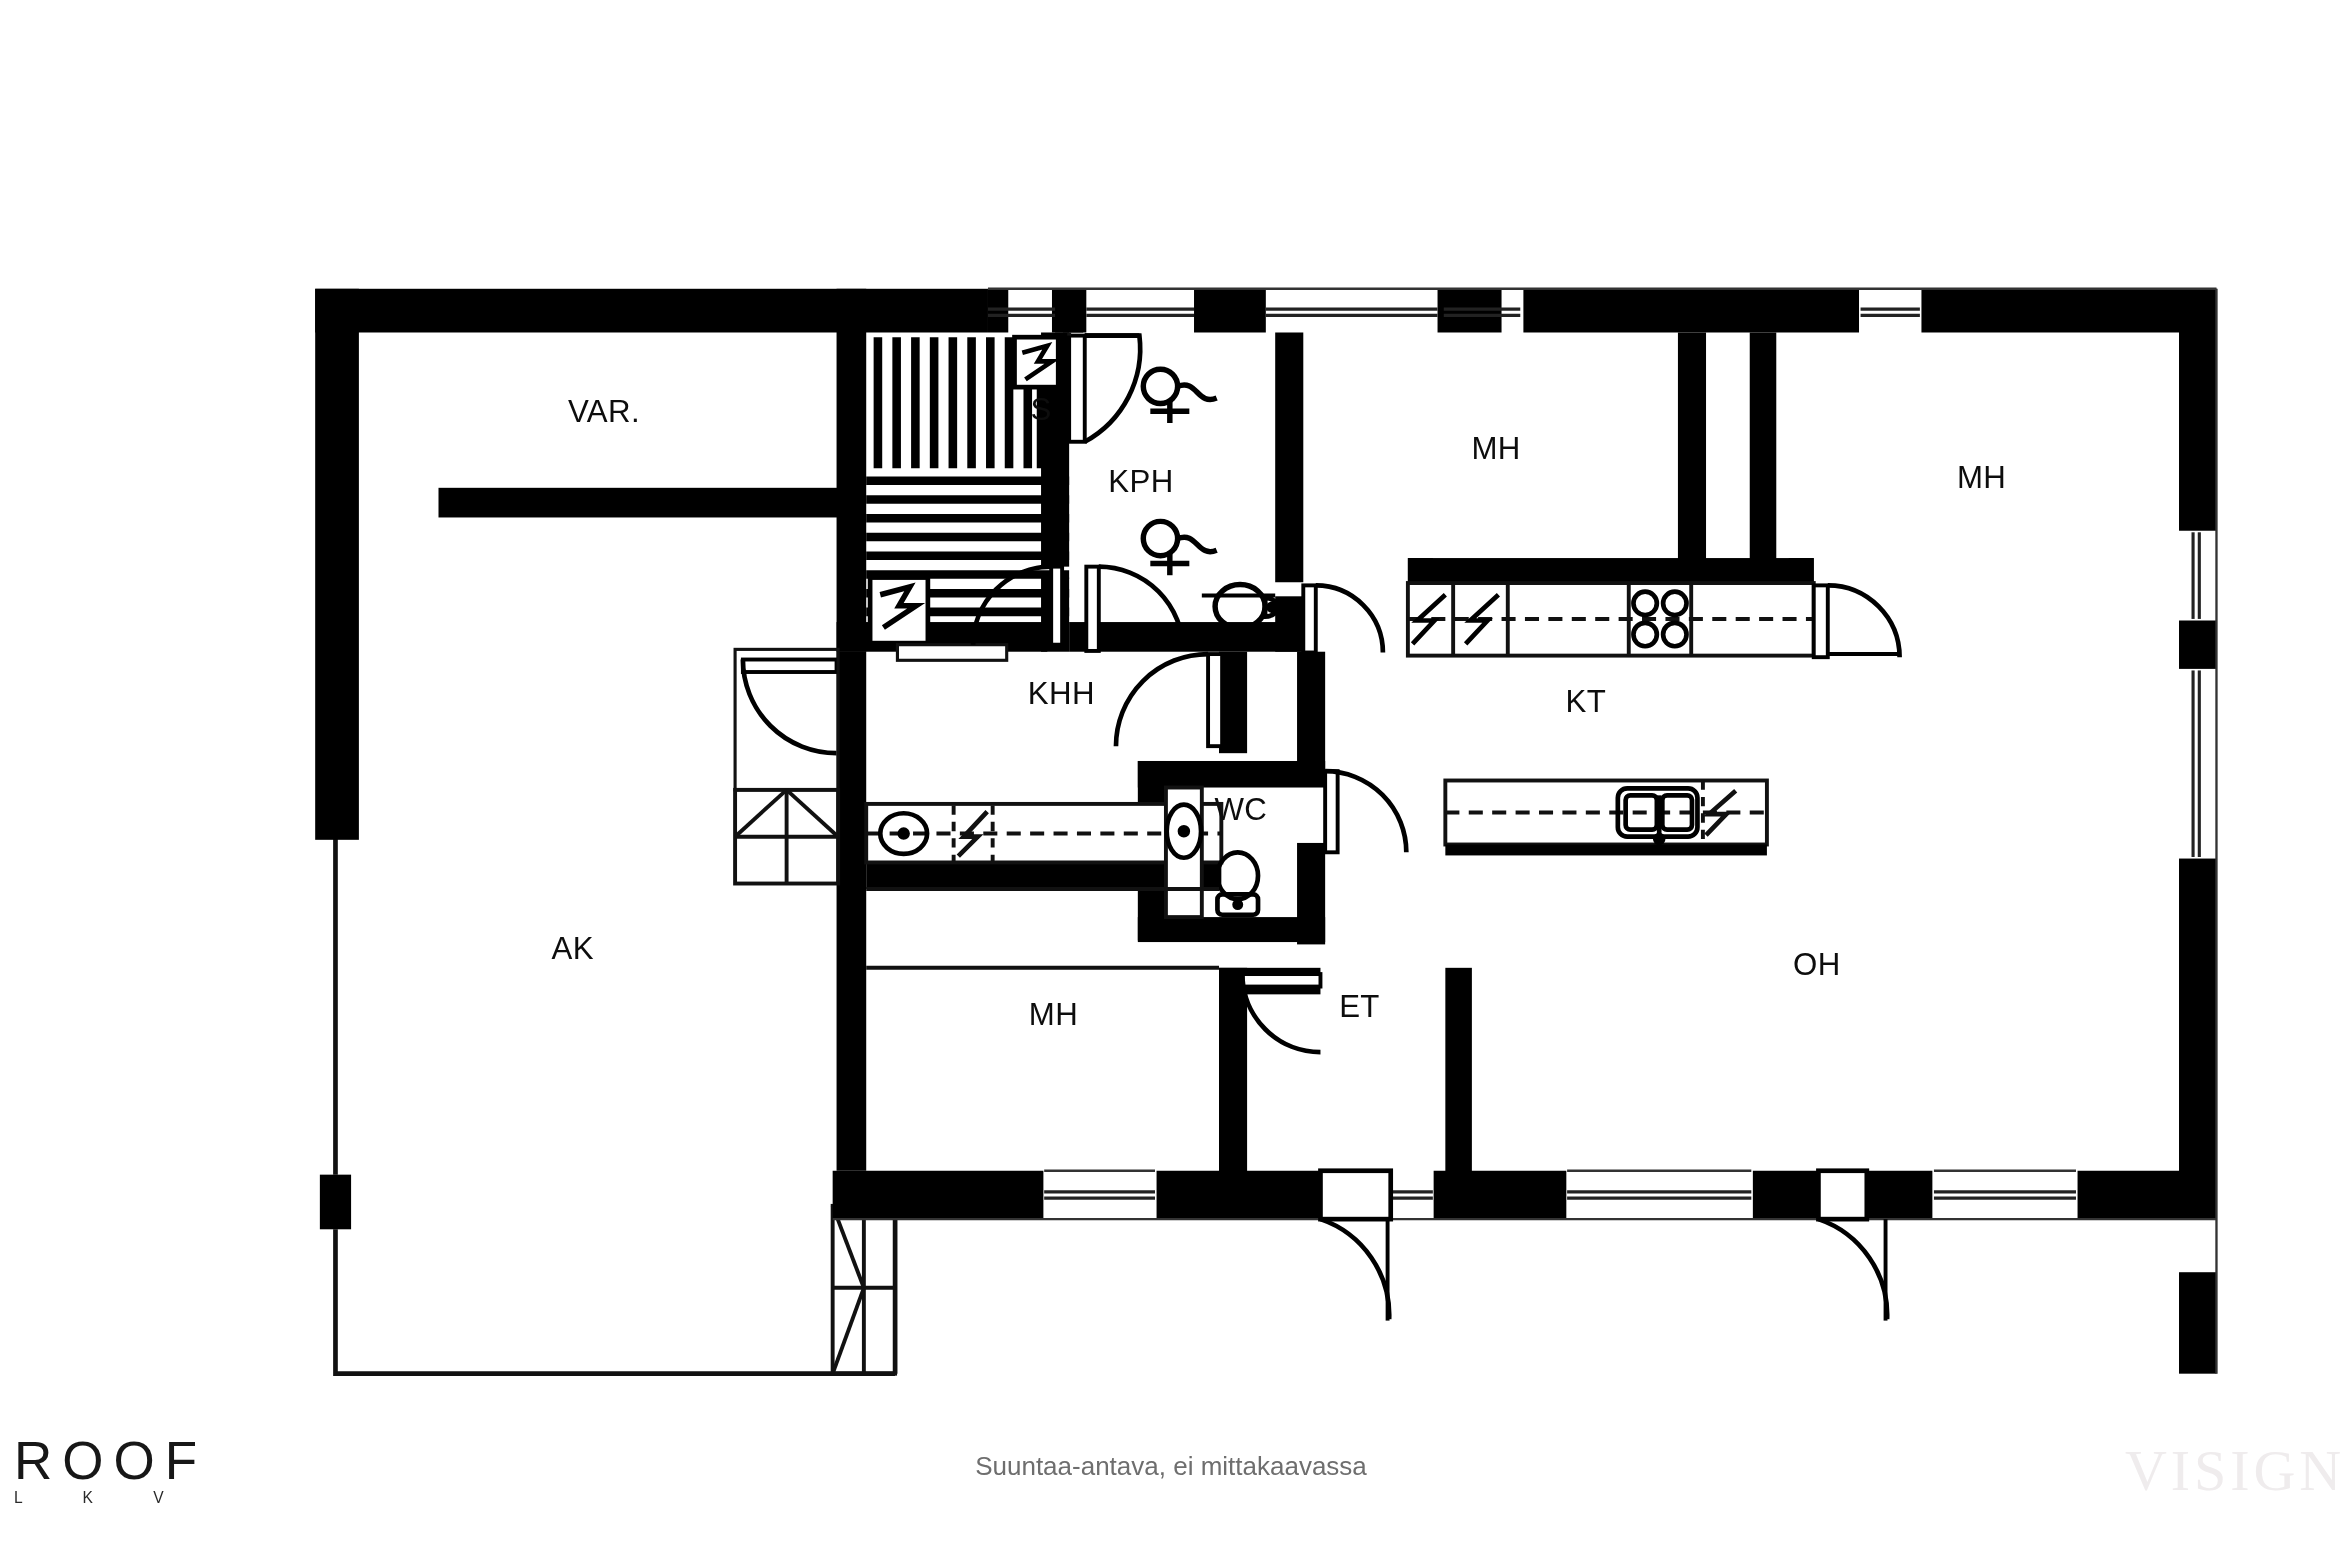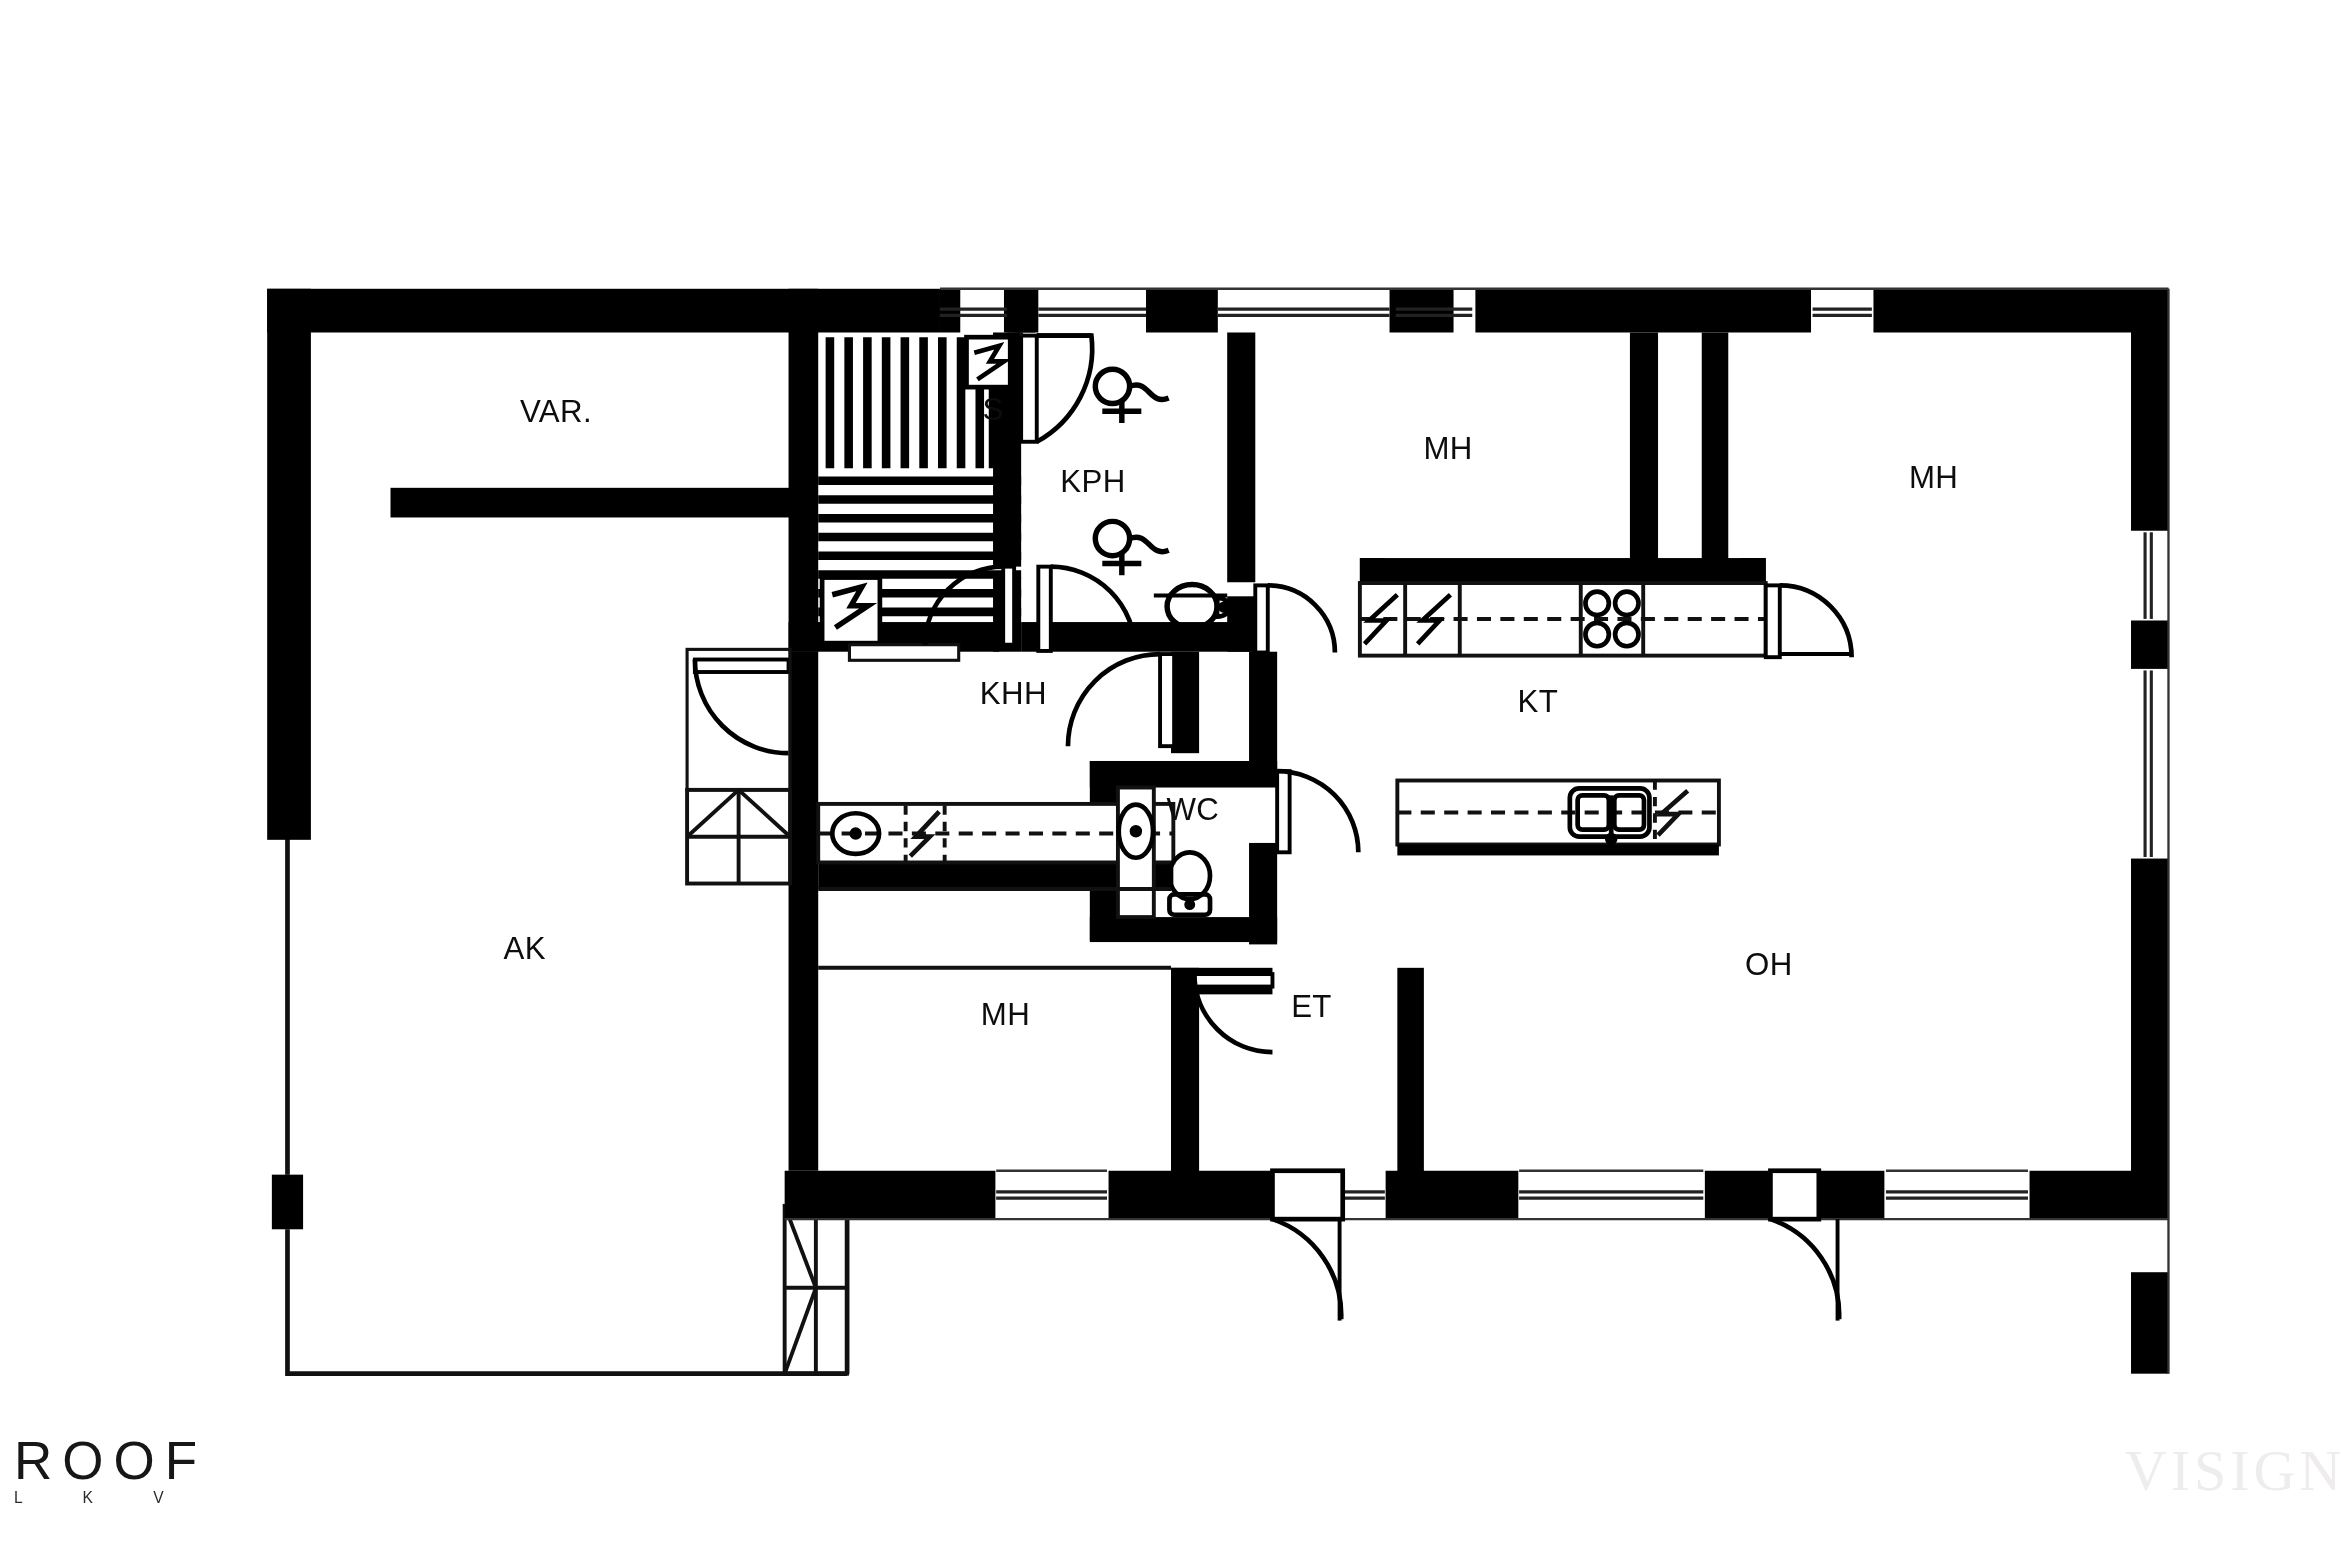--- a/index.html
+++ b/index.html
@@ -2,21 +2,21 @@
 <html style="font-size:12.5px"><head>
 <meta charset="utf-8">
 <title>Floor Plan</title>
 <style>
   html,body{margin:0;padding:0;background:#ffffff;}
   body{
     width:2342px;height:1561px;
     font-family:"Liberation Sans", sans-serif;
     overflow:hidden;position:relative;
   }
-  #plan-root{position:absolute;inset:0;}
+  #plan-root{position:absolute;inset:0;padding-left:48px;}
   svg#floorplan{display:block;width:2342px;height:1561px;}
 
   .room-label{
     font-family:"Liberation Sans", sans-serif;
     font-size:40px;
     fill:#0d0d0d;
     text-anchor:middle;
     dominant-baseline:middle;
     letter-spacing:0.5px;
   }
@@ -473,15 +473,16 @@
   <text class="room-label" x="2266" y="1238">OH</text>
 
 </svg>
 </div>
 
 <div class="footer">
   <div class="brand">
     <div class="brand-word">ROOF</div>
     <div class="brand-sub">L    K    V</div>
   </div>
+  <div class="caption">Suuntaa-antava, ei mittakaavassa</div>
   <div class="watermark">VISIGN</div>
 </div>
 
 
 </body></html>

